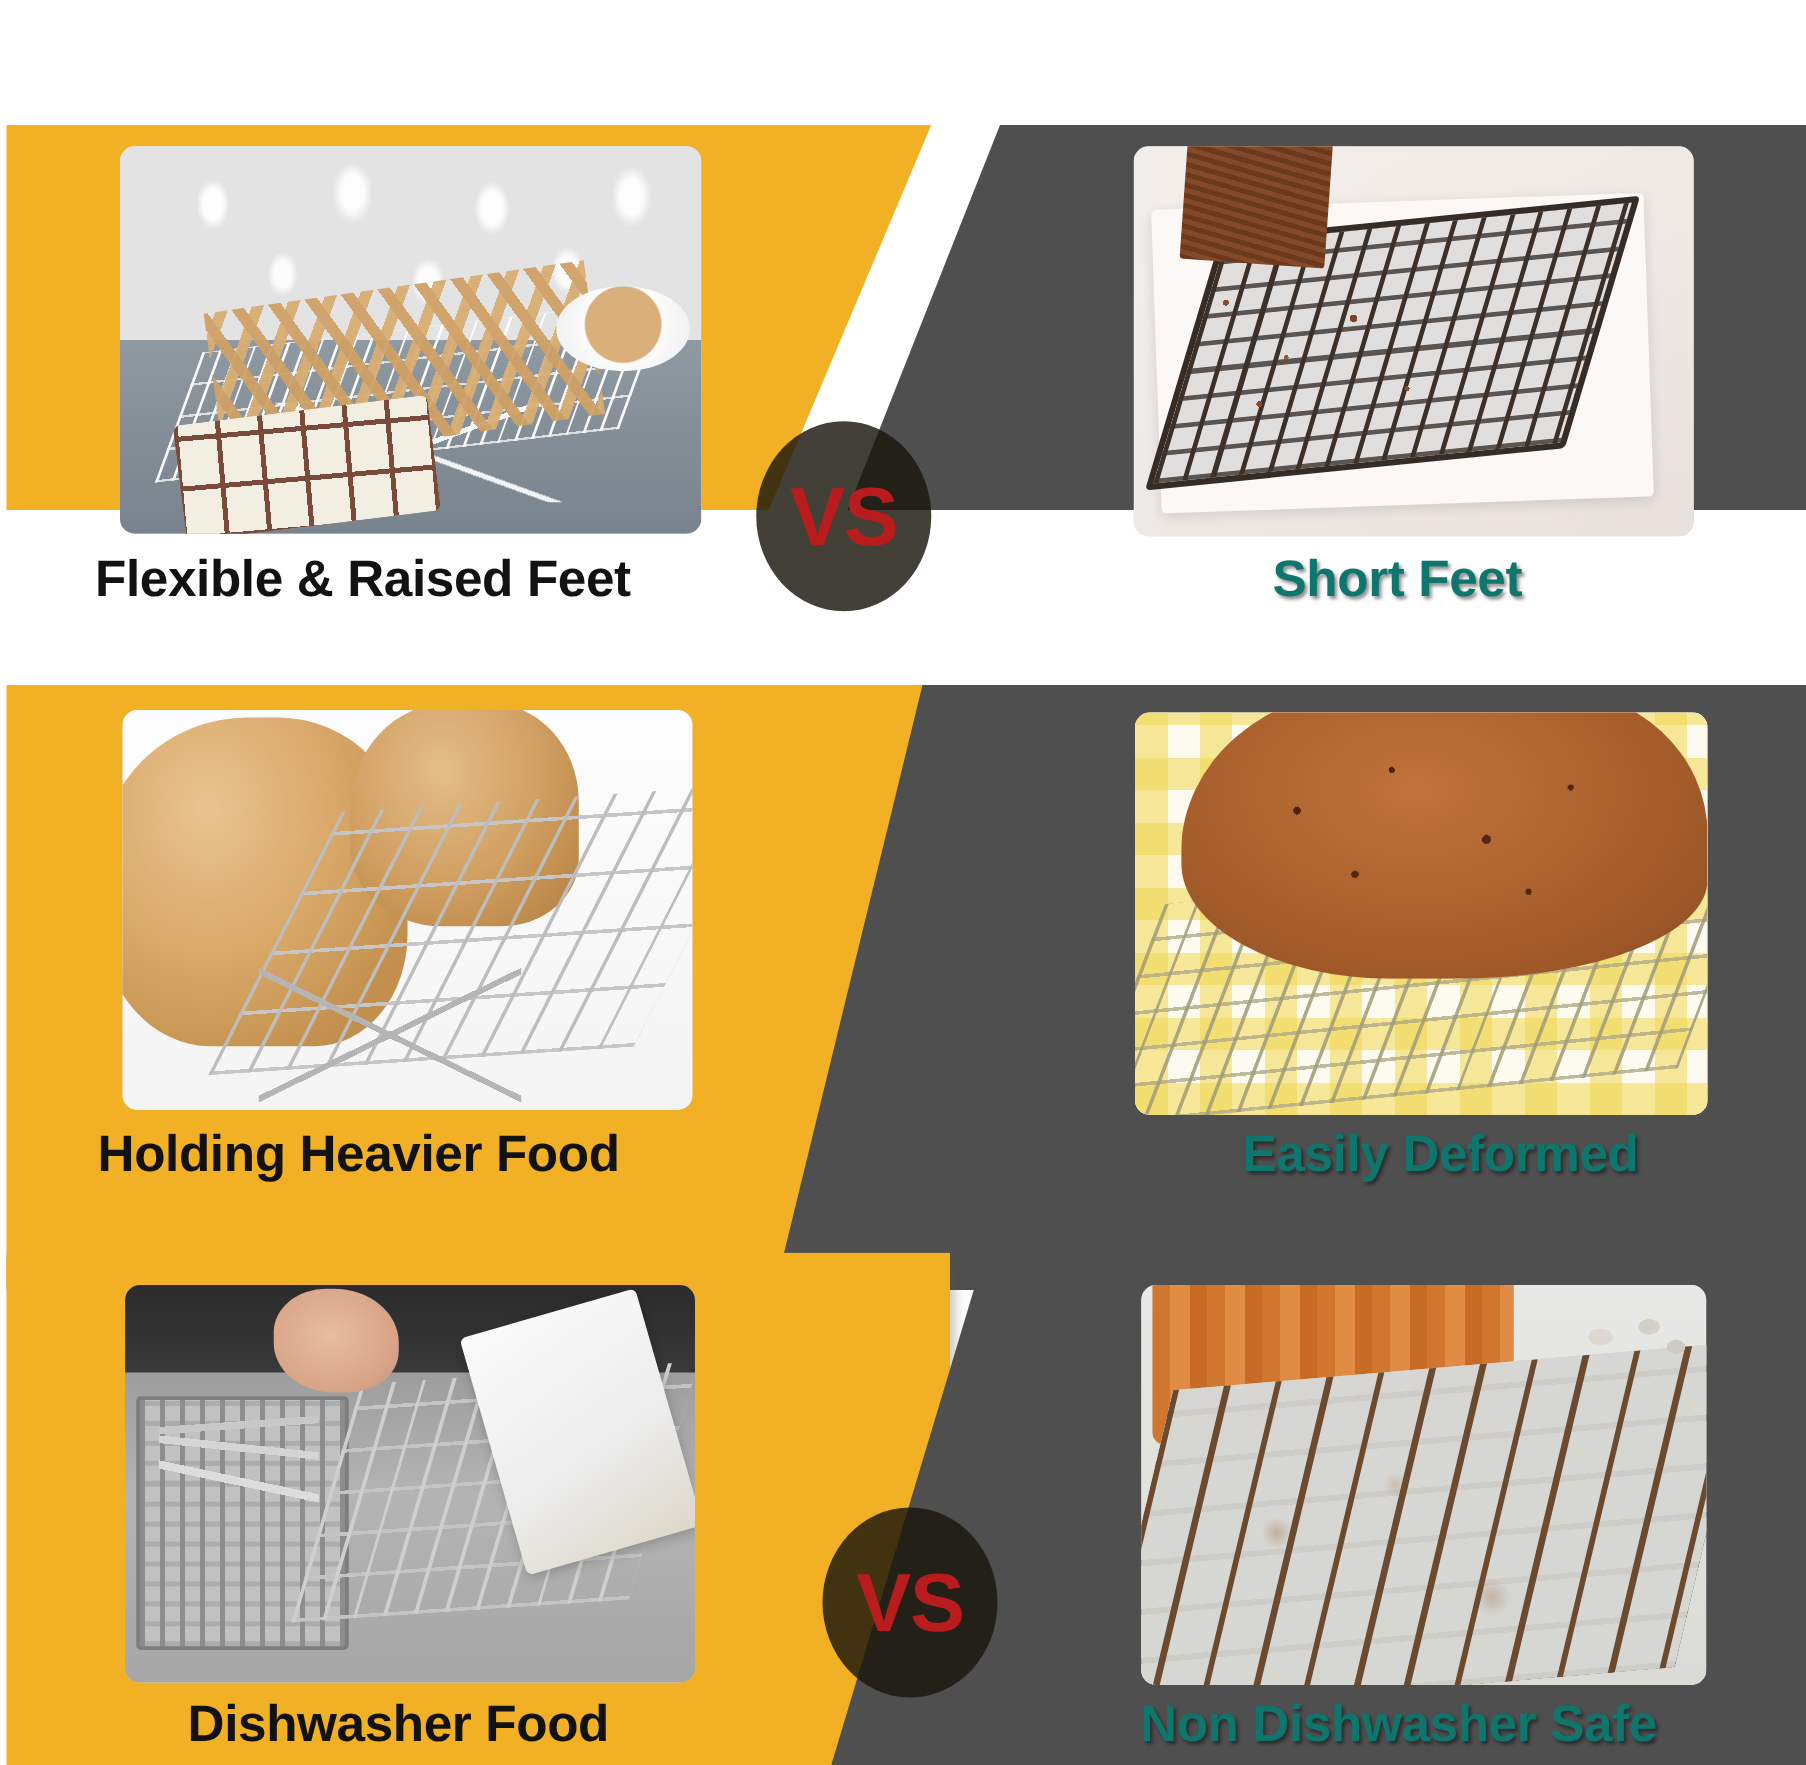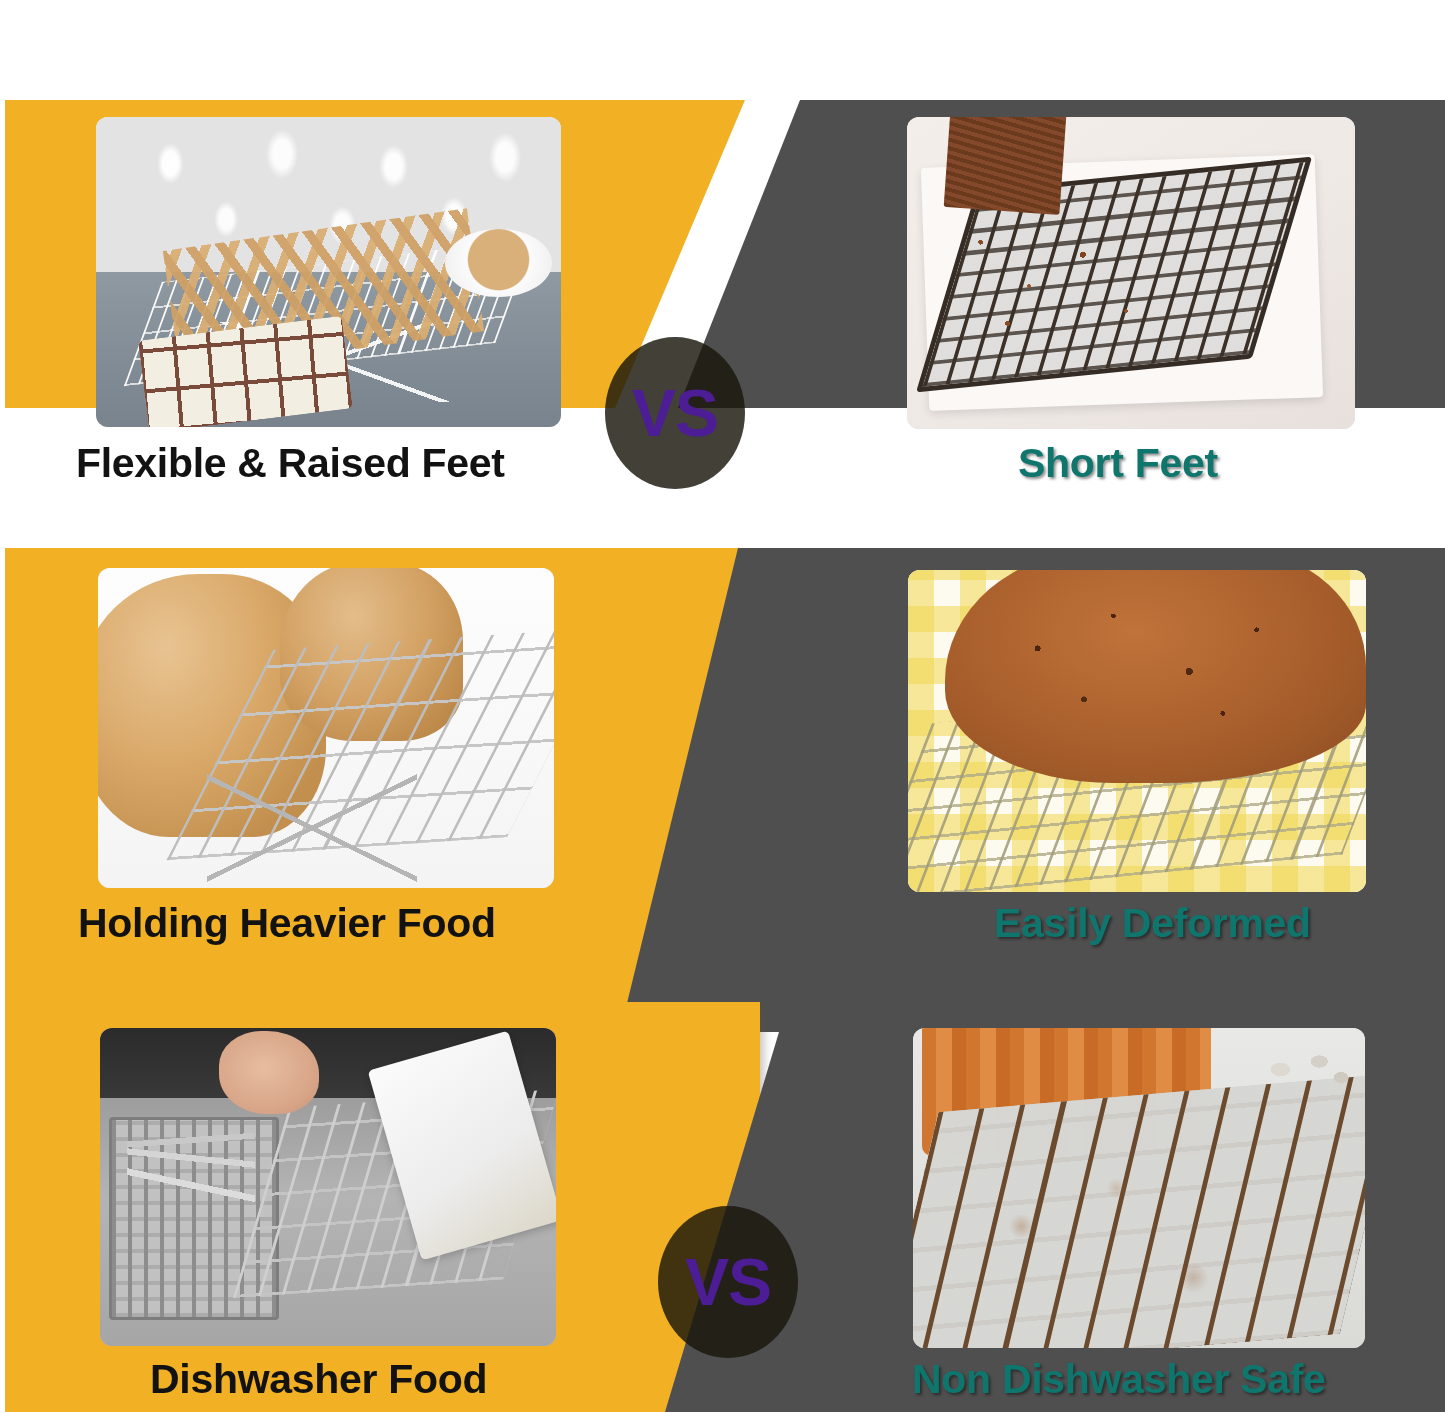--- a/index.html
+++ b/index.html
@@ -124,21 +124,21 @@
     width: 140px;
     height: 152px;
     border-radius: 50%;
     background: rgba(26,22,12,0.82);
     display: flex;
     align-items: center;
     justify-content: center;
     z-index: 12;
   }
   .vs-text {
-    color: #4c1d95;
+    color: #b91c1c;
     font-size: 66px;
     font-weight: bold;
     letter-spacing: -1px;
     font-family: "Liberation Sans", sans-serif;
     line-height: 1;
   }
 
   
 
   

